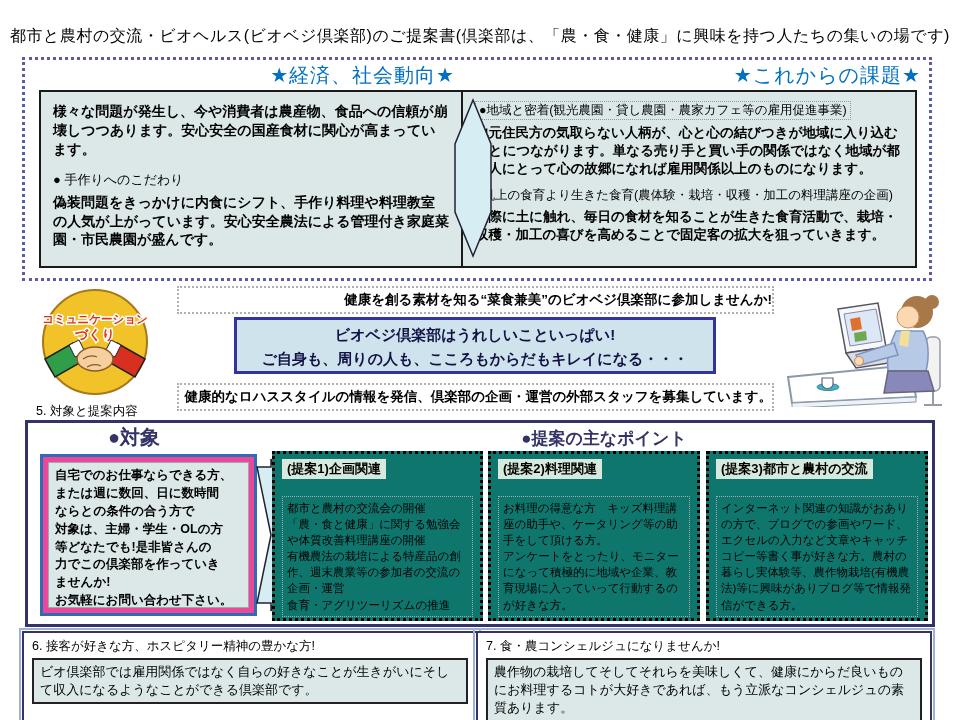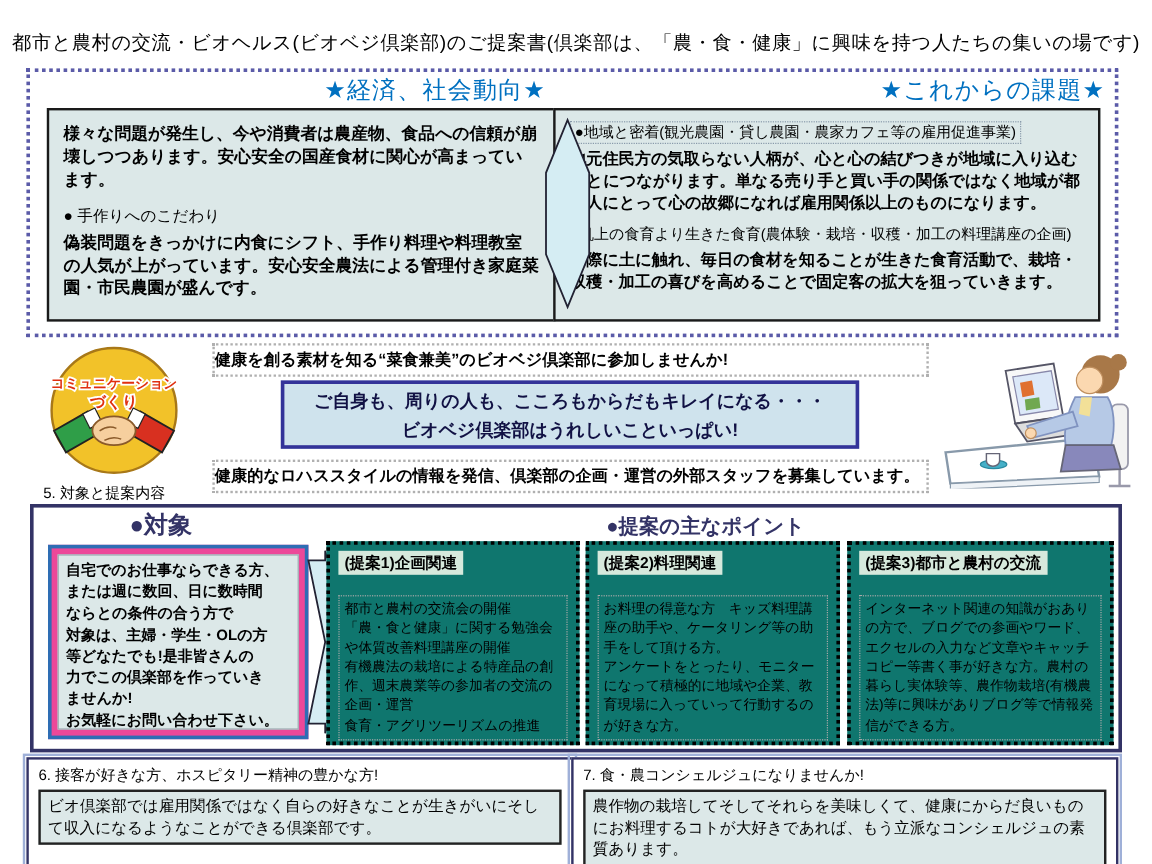--- a/index.html
+++ b/index.html
@@ -24,37 +24,37 @@
   .bullet-heading { font-size:13px; margin:3px 0 2px; }
   .panel.right .bullet-heading { font-size:12.5px; }
   .boxed-heading { display:inline-block; border:1px dotted #8899aa; padding:0 3px; }
   .bullet-body { font-weight:bold; font-size:14px; line-height:1.35; margin:4px 0 12px; }
   .panel.right .bullet-body { font-size:13.5px; margin-bottom:8px; }
   .lens { position:absolute; left:415px; top:38px; }
 
   
   .badge { position:absolute; left:33px; top:285px; }
   .banner { position:absolute; left:177px; width:597px; background:#fff;
-            border:2px dotted #b0b0b0; text-align:left; font-weight:bold;
+            border:2px dotted #b0b0b0; text-align:right; font-weight:bold;
             font-size:13.5px; padding:3px 0; }
   .banner.invite  { top:286px; }
   .banner.recruit { top:383px; }
   .blue-box { position:absolute; left:234px; top:317px; width:482px; height:57px;
               background:#cfe3ed; border:3px solid #333399; text-align:center;
               color:#111144; font-weight:bold; font-size:15px; line-height:1.6;
               padding-top:3px; }
   .woman { position:absolute; left:786px; top:287px; }
 
   
   .label5 { position:absolute; left:36px; top:403px; font-size:12.5px; }
   .big-box { position:absolute; left:25px; top:420px; width:910px; height:207px;
              border:3px solid #333366; }
   .target-header { position:absolute; left:80px; top:1px; font-size:20px;
                    font-weight:bold; color:#333366; }
-  .points-header { position:absolute; left:400px; top:4px; width:320px;
+  .points-header { position:absolute; left:416px; top:4px; width:320px;
                    text-align:center; font-size:17px; font-weight:bold; color:#333366; }
   .target-box { position:absolute; left:12px; top:31px; width:217px; height:162px;
                 border:3px solid #2e6db4; background:#ec4899; padding:5px; }
   .target-inner { width:100%; height:100%; background:#dce8e8; border:1px solid #99aab0;
                   padding:4px 6px; font-weight:bold; font-size:12.5px; line-height:1.43;
                   white-space:pre-line; }
   .flow-arrow { position:absolute; left:227px; top:34px; }
   .p-box { position:absolute; top:28px; height:170px; border:3px dotted #000;
            background:#0f766e; padding:5px 7px; }
   .p-box.p1 { left:244px; width:211px; }
@@ -112,22 +112,22 @@
     <polygon points="112,74 84,58 74,76 102,92" fill="#d83020" stroke="#222" stroke-width="1.5"></polygon>
     <polygon points="36,60 46,55 52,67 42,72" fill="#fff" stroke="#222" stroke-width="1"></polygon>
     <polygon points="88,60 78,55 72,67 82,72" fill="#fff" stroke="#222" stroke-width="1"></polygon>
     <ellipse cx="62" cy="74" rx="18" ry="12" fill="#f6cf9e" stroke="#8a5a2a" stroke-width="1.5"></ellipse>
     <path d="M50,74 q7,-5 14,-2 M54,82 q7,-4 14,-1" fill="none" stroke="#8a5a2a" stroke-width="1.2"></path>
   </svg>
 
   <div class="banner invite">健康を創る素材を知る“菜食兼美”のビオベジ倶楽部に参加しませんか!</div>
 
   <div class="blue-box">
+    <div>ビオベジ倶楽部はうれしいこといっぱい!</div>
     <div>ご自身も、周りの人も、こころもからだもキレイになる・・・</div>
-    <div>ビオベジ倶楽部はうれしいこといっぱい!</div>
   </div>
 
   <div class="banner recruit">健康的なロハススタイルの情報を発信、倶楽部の企画・運営の外部スタッフを募集しています。</div>
 
   <svg class="woman" width="168" height="120" viewBox="0 0 168 120">
     <rect x="140" y="50" width="14" height="54" rx="5" fill="#f2f2f2" stroke="#99a" stroke-width="1.5"></rect>
     <path d="M147,104 v14 M138,118 h18" fill="none" stroke="#99a" stroke-width="2"></path>
     <polygon points="2,90 124,78 130,110 6,116" fill="#fff" stroke="#8899aa" stroke-width="2"></polygon>
     <polygon points="6,116 130,110 130,115 6,121" fill="#eef2f6" stroke="#8899aa" stroke-width="1"></polygon>
     <polygon points="52,22 92,16 100,60 60,66" fill="#f8f8f8" stroke="#556" stroke-width="1.5"></polygon>

